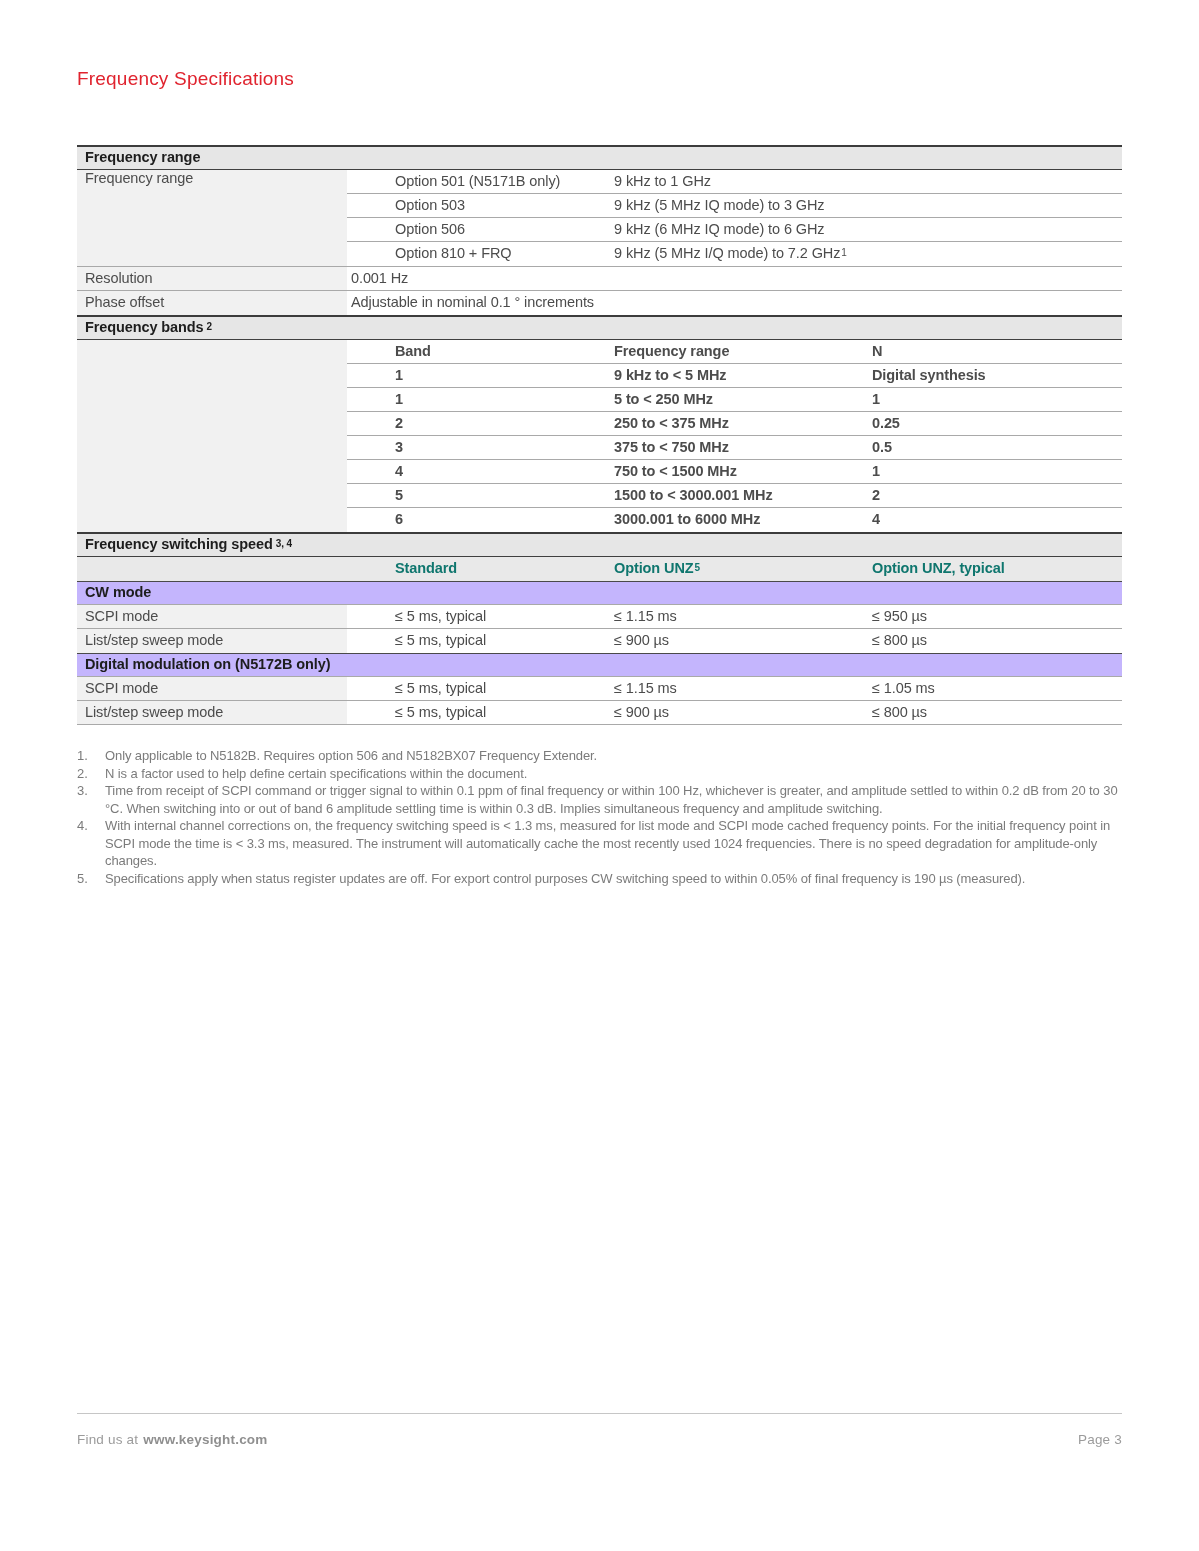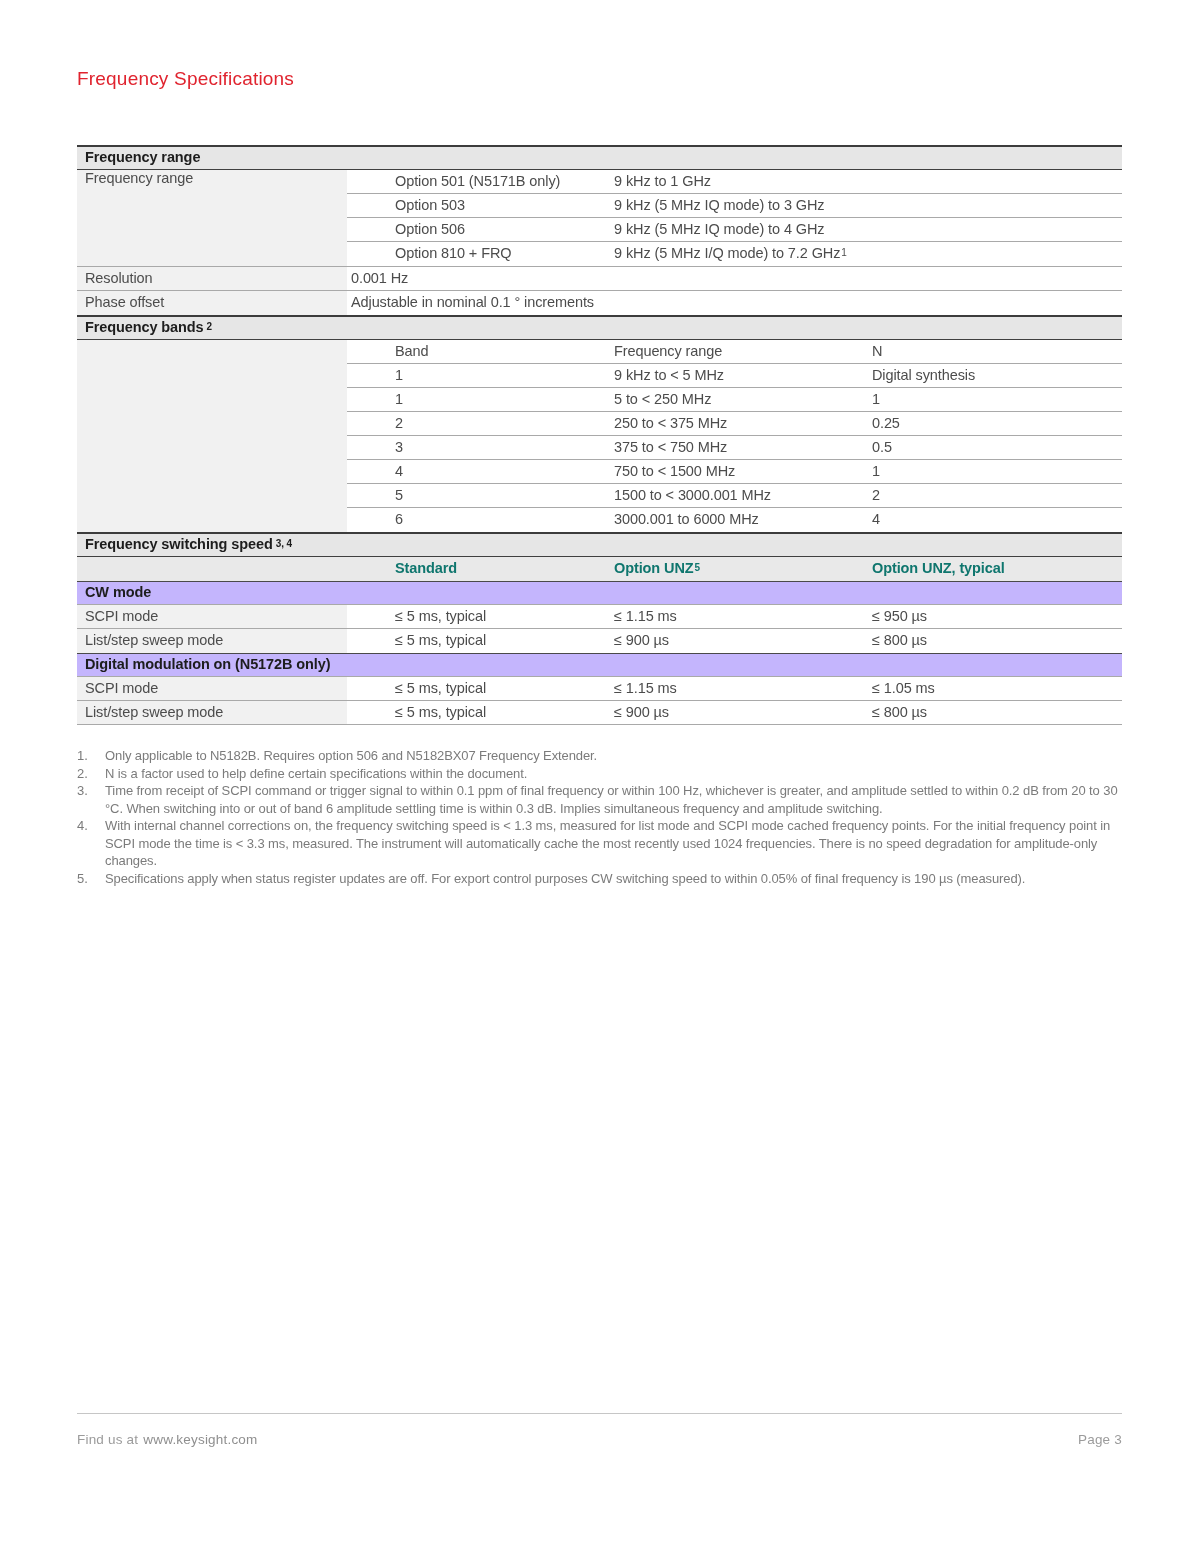--- a/index.html
+++ b/index.html
@@ -33,21 +33,21 @@
 
   .row { display:flex; height:24px; line-height:23px; border-bottom:1px solid #a9a9a9; }
   .row.no-bb { border-bottom:none; }
   .cell { padding-left:4px; white-space:nowrap; overflow:hidden; }
   .cell.label { width:270px; flex:none; padding-left:8px; background:#f1f1f1; }
   .c2 { width:263px; flex:none;padding-left:48px; }
   .c3 { width:258px; flex:none; }
   .grow { flex:1; }
 
   .group { display:flex; border-bottom:1px solid #a9a9a9; }
-  .group.no-bb { border-bottom:none; }
+  .group.no-bb { border-bottom:none;font-weight:bold; }
   .group .cell.label { height:auto; }
   .group-rows { flex:1; display:flex; flex-direction:column; }
   .subrow { display:flex; height:24px; line-height:23px; border-bottom:1px solid #a9a9a9; }
   .subrow:last-child { border-bottom:none; }
 
   .colhead { background:#e9e9e9; font-weight:bold; color:#0f766e; border-bottom:none; }
   .colhead .cell.label { background:transparent; }
 
   .subheader {
     height:24px; line-height:21px;
@@ -59,21 +59,21 @@
 
   .footnotes { margin-top:22px; font-size:13px; line-height:17.5px; color:#7b7b7b; letter-spacing:-0.1px; }
   .fn { display:flex; }
   .fn-num { width:28px; flex:none; }
   .fn-text { flex:1; max-width:1020px; }
 
   .footer { position:absolute; left:77px; width:1045px; top:1413px; }
   .footer-rule { border-top:1px solid #c6c6c6; height:0; }
   .footer-row { display:flex; justify-content:space-between; margin-top:18px; font-size:13.5px; color:#9b9b9b; letter-spacing:0.2px; }
   .find-us { display:flex; }
-  .site { font-weight:normal; color:#8f8f8f; margin-left:5px; text-decoration:none; }
+  .site { font-weight:bold; color:#8f8f8f; margin-left:5px; text-decoration:none; }
   .page-num { color:#9b9b9b; }
 </style>
 </head>
 <body>
 
 <div class="page">
   <div class="content">
 
     <h1 class="title">Frequency Specifications</h1>
 
@@ -89,21 +89,21 @@
           <div class="subrow">
             <div class="cell c2">Option 501 (N5171B only)</div>
             <div class="cell grow"><span>9 kHz to 1 GHz</span><sup></sup></div>
           </div>
           <div class="subrow">
             <div class="cell c2">Option 503</div>
             <div class="cell grow"><span>9 kHz (5 MHz IQ mode) to 3 GHz</span><sup></sup></div>
           </div>
           <div class="subrow">
             <div class="cell c2">Option 506</div>
-            <div class="cell grow"><span>9 kHz (5 MHz IQ mode) to 4 GHz</span><sup></sup></div>
+            <div class="cell grow"><span>9 kHz (6 MHz IQ mode) to 6 GHz</span><sup></sup></div>
           </div>
           <div class="subrow">
             <div class="cell c2">Option 810 + FRQ</div>
             <div class="cell grow"><span>9 kHz (5 MHz I/Q mode) to 7.2 GHz</span><sup>1</sup></div>
           </div>
         </div>
       </div>
 
       <div class="row">
         <div class="cell label">Resolution</div>

